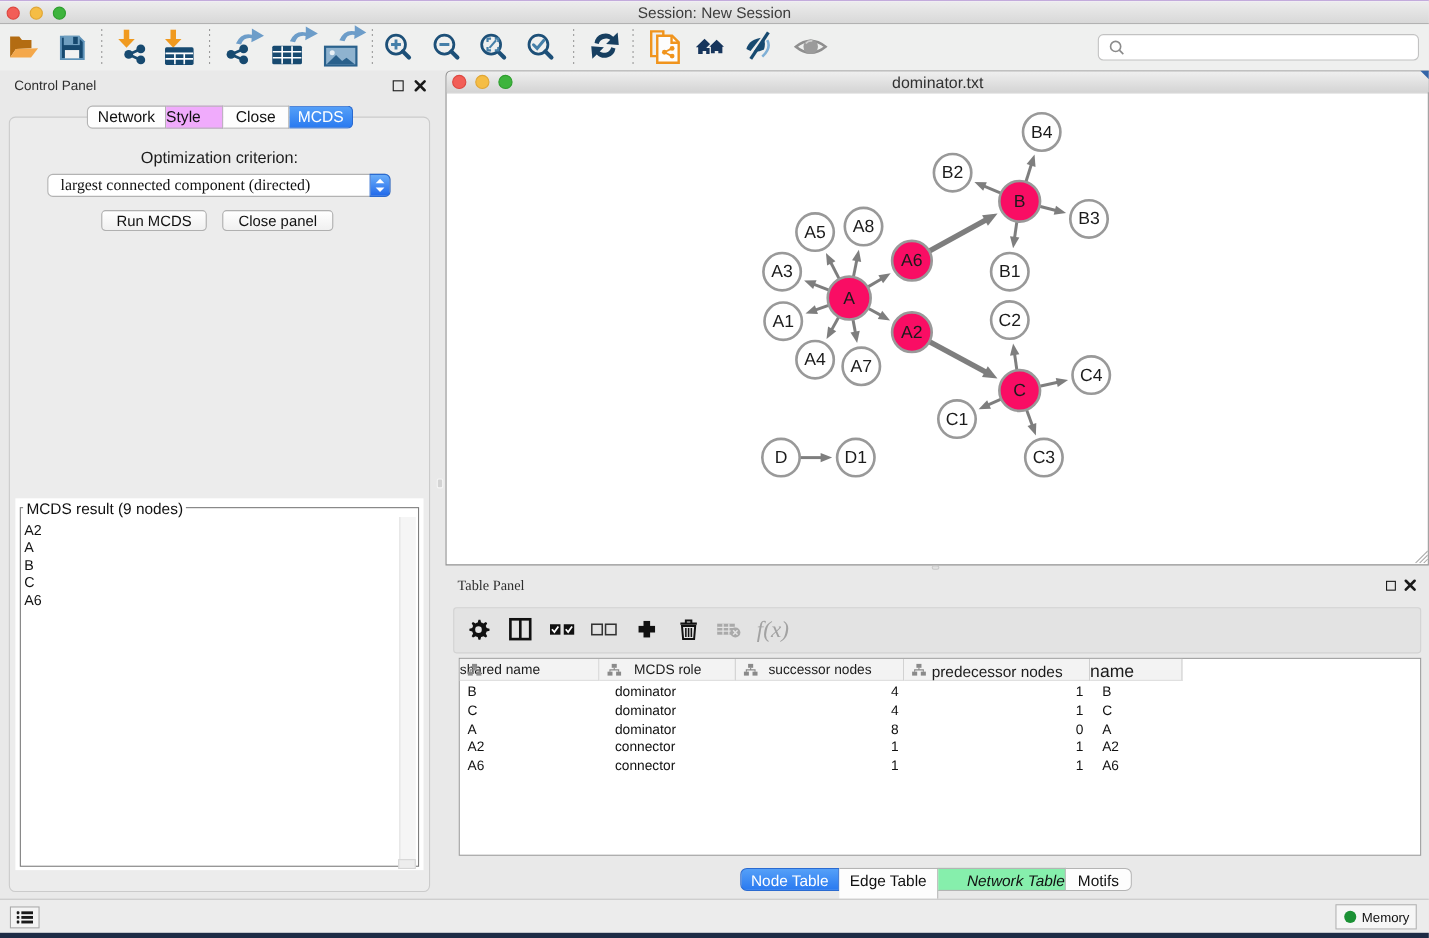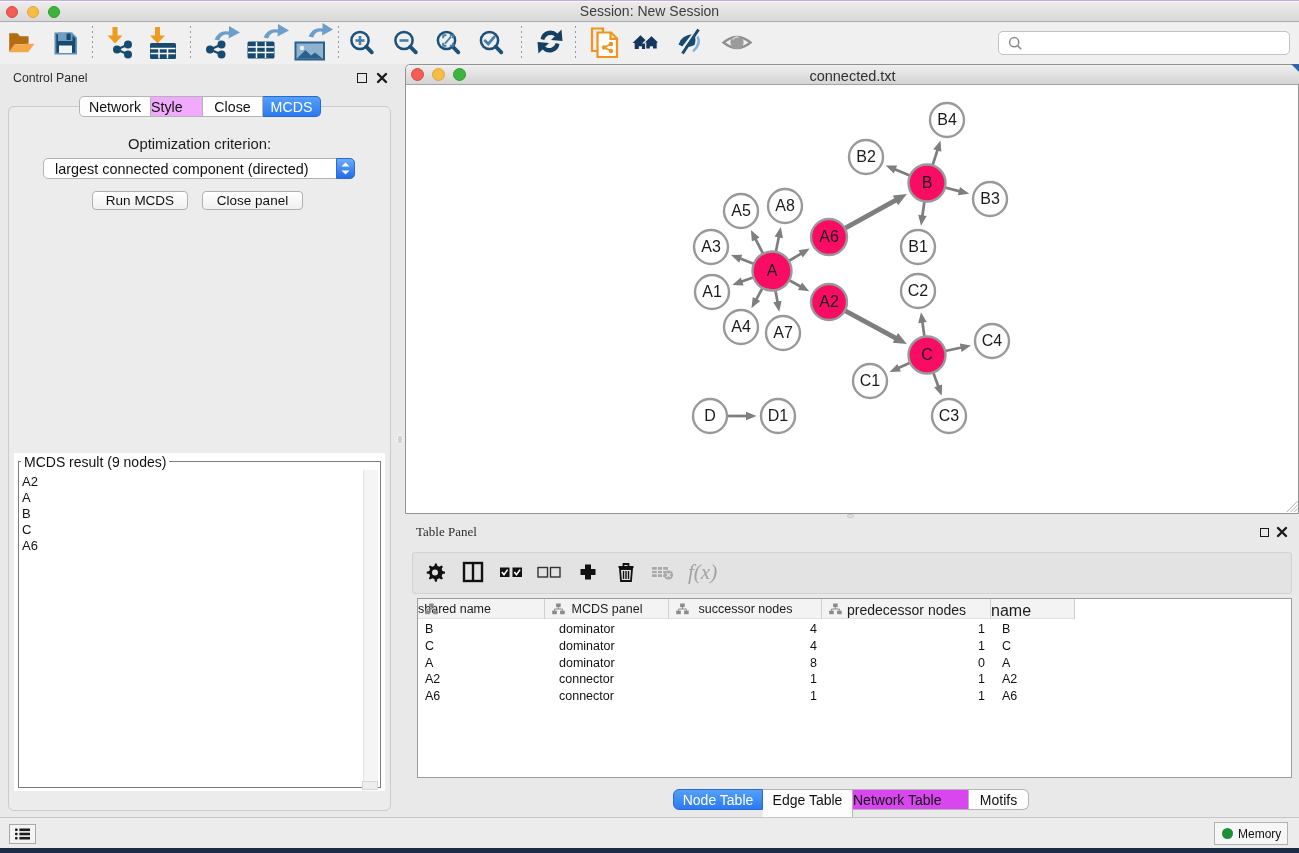--- a/index.html
+++ b/index.html
@@ -134,41 +134,41 @@
 <svg class="ic" style="left:376px;top:72px;" width="12" height="12" viewBox="0 0 12 12">
     <path d="M2 2 L10 10 M10 2 L2 10" stroke="#1a1a1a" stroke-width="2.4" stroke-linecap="round"></path>
   </svg>
 <div class="abs" style="left:8px;top:106px;width:383px;height:705px;background:#ececec;border:1px solid #cbcbcb;border-radius:6px;"></div>
 <div class="abs" style="left:79px;top:96px;width:72px;height:21px;background:#fdfdfd;border:1px solid #b4b4b4;border-radius:5px 0 0 5px;font-size:14.2px;color:#111;text-align:center;line-height:20px;">Network</div>
 <div class="abs" style="left:151px;top:96px;width:52px;height:21px;background:#f0abfc;border:1px solid #b4b4b4;border-left:none;font-size:14.2px;color:#111;text-align:left;line-height:20px;">Style</div>
 <div class="abs" style="left:203px;top:96px;width:60px;height:21px;background:#fdfdfd;border:1px solid #b4b4b4;border-left:none;font-size:14.2px;color:#111;text-align:center;line-height:20px;">Close</div>
 <div class="abs" style="left:263px;top:96px;width:58px;height:21px;background:linear-gradient(#55a0f8,#2a7af0);border:1px solid #2a6ad0;border-left:none;border-radius:0 5px 5px 0;font-size:14.2px;color:#fff;text-align:center;line-height:20px;">MCDS</div>
 <div class="abs" style="left:0;top:136px;width:399px;text-align:center;font-size:14.8px;color:#1c1c1c;">Optimization criterion:</div>
 <div class="abs" style="left:43px;top:158px;width:312px;height:21px;background:#fff;border:1px solid #b3b3b3;border-radius:5px;"></div>
-<div class="abs" style="left:55px;top:161px;font-size:14.4px;color:#111;">largest connected component (directed)</div>
+<div class="abs" style="left:55px;top:161px;font-size:14.4px;color:#111;font-family:Liberation Serif, serif;">largest connected component (directed)</div>
 <div class="abs" style="left:336px;top:158px;width:19px;height:21px;background:linear-gradient(#6aaefa,#2169ea);border:1px solid #2a6ad0;border-radius:0 5px 5px 0;"></div>
 <svg class="ic" style="left:339px;top:161px;" width="13" height="15" viewBox="0 0 13 15">
     <path d="M2.5 5.5 L6.5 1.5 L10.5 5.5 Z" fill="#fff"></path>
     <path d="M2.5 9.5 L6.5 13.5 L10.5 9.5 Z" fill="#fff"></path>
   </svg>
 <div class="abs" style="left:92px;top:191px;width:96px;height:19px;background:linear-gradient(#ffffff,#f0f0f0);border:1px solid #b0b0b0;border-radius:4px;font-size:13.5px;color:#111;text-align:center;line-height:18px;">Run MCDS</div>
 <div class="abs" style="left:202px;top:191px;width:101px;height:19px;background:linear-gradient(#ffffff,#f0f0f0);border:1px solid #b0b0b0;border-radius:4px;font-size:13.5px;color:#111;text-align:center;line-height:18px;">Close panel</div>
 <div class="abs" style="left:14px;top:453px;width:371px;height:338px;background:#fff;"></div>
 <div class="abs" style="left:18px;top:461px;width:363px;height:327px;border:1px solid #7d7d7d;"></div>
 <div class="abs" style="left:21px;top:454px;background:#fff;padding:0 3px;font-size:14px;color:#111;">MCDS result (9 nodes)</div>
 <div class="abs" style="left:363px;top:470px;width:15px;height:316px;background:#f5f5f5;border-left:1px solid #e2e2e2;"></div>
 <div class="abs" style="left:22px;top:474px;font-size:13px;color:#111;line-height:16.1px;">A2<br>A<br>B<br>C<br>A6</div>
 <div class="abs" style="left:362px;top:781px;width:16px;height:9px;background:#ededed;border:1px solid #d5d5d5;"></div>
 <div class="abs" style="left:397px;top:435px;width:6px;height:9px;background:#d3d3d3;border:1px solid #f5f5f5;border-radius:2px;"></div>
 <div class="abs" style="left:405px;top:64px;width:894px;height:450px;background:#fff;border:1px solid #939393;border-radius:5px 0 0 0;"></div>
 <div class="abs" style="left:406px;top:65px;width:893px;height:20px;background:linear-gradient(#efefef,#d4d4d4);border-bottom:1px solid #a2a2a2;border-radius:5px 0 0 0;"></div>
 <div class="tl" style="left:411px;top:68px;width:13px;height:13px;background:#f25e57;border:1px solid #dd4841;"></div>
 <div class="tl" style="left:432px;top:68px;width:13px;height:13px;background:#f5bd45;border:1px solid #e0a635;"></div>
 <div class="tl" style="left:453px;top:68px;width:13px;height:13px;background:#3eb43d;border:1px solid #2f9e2f;"></div>
-<div class="abs" style="left:406px;top:68px;width:893px;text-align:center;font-size:14.5px;color:#303030;">connected.txt</div>
+<div class="abs" style="left:406px;top:68px;width:893px;text-align:center;font-size:14.5px;color:#303030;">dominator.txt</div>
 <svg class="ic" style="left:1291px;top:64px;" width="8" height="8" viewBox="0 0 8 8">
     <path d="M0 0 L8 0 L8 8 Z" fill="#3465a8"></path>
   </svg>
 <svg class="ic" style="left:405px;top:84px;" width="893px" height="426px" viewBox="0 0 893 426" font-family="Liberation Sans,sans-serif">
 <line x1="349.5" y1="193.1" x2="335.3" y2="198.1" stroke="#7e7e7e" stroke-width="2.7"></line>
     <polygon points="327.3,200.9 335.8,193.4 338.6,201.4" fill="#7e7e7e"></polygon>
 <line x1="349.8" y1="180.2" x2="333.9" y2="174.0" stroke="#7e7e7e" stroke-width="2.7"></line>
     <polygon points="326.0,170.9 337.3,170.8 334.2,178.7" fill="#7e7e7e"></polygon>
 <line x1="358.0" y1="203.2" x2="350.5" y2="216.8" stroke="#7e7e7e" stroke-width="2.7"></line>
     <polygon points="346.4,224.2 347.8,212.9 355.2,217.1" fill="#7e7e7e"></polygon>
@@ -310,21 +310,21 @@
     <g fill="#8a8a8a">
       <rect x="4.1" y="0.5" width="4.6" height="3.6"></rect>
       <rect x="0.2" y="7.6" width="4.6" height="3.6"></rect>
       <rect x="8.1" y="7.6" width="4.6" height="3.6"></rect>
     </g>
     <g stroke="#8a8a8a" stroke-width="1" fill="none">
       <path d="M6.4 4.1 L6.4 6 M2.5 7.6 L2.5 6 L10.4 6 L10.4 7.6"></path>
     </g>
   </svg>
 <div class="abs" style="left:545px;top:599px;width:124px;height:20px;background:#f3f3f3;border-right:1px solid #cfcfcf;border-bottom:1px solid #dedede;"></div>
-<div class="abs" style="left:545px;top:602px;width:124px;text-align:center;font-size:12.5px;color:#1c1c1c;">MCDS panel</div>
+<div class="abs" style="left:545px;top:602px;width:124px;text-align:center;font-size:12.5px;color:#1c1c1c;">MCDS role</div>
 <svg class="ic" style="left:552px;top:603px;" width="13" height="12" viewBox="0 0 13 12">
     <g fill="#8a8a8a">
       <rect x="4.1" y="0.5" width="4.6" height="3.6"></rect>
       <rect x="0.2" y="7.6" width="4.6" height="3.6"></rect>
       <rect x="8.1" y="7.6" width="4.6" height="3.6"></rect>
     </g>
     <g stroke="#8a8a8a" stroke-width="1" fill="none">
       <path d="M6.4 4.1 L6.4 6 M2.5 7.6 L2.5 6 L10.4 6 L10.4 7.6"></path>
     </g>
   </svg>
@@ -374,21 +374,21 @@
 <div class="abs" style="left:669px;top:672.2px;width:148px;text-align:right;font-size:12.5px;color:#111;">1</div>
 <div class="abs" style="left:822px;top:672.2px;width:163px;text-align:right;font-size:12.5px;color:#111;">1</div>
 <div class="abs" style="left:1002px;top:672.2px;font-size:12.5px;color:#111;">A2</div>
 <div class="abs" style="left:425px;top:688.8000000000001px;font-size:12.5px;color:#111;">A6</div>
 <div class="abs" style="left:559px;top:688.8000000000001px;font-size:12.5px;color:#111;">connector</div>
 <div class="abs" style="left:669px;top:688.8000000000001px;width:148px;text-align:right;font-size:12.5px;color:#111;">1</div>
 <div class="abs" style="left:822px;top:688.8000000000001px;width:163px;text-align:right;font-size:12.5px;color:#111;">1</div>
 <div class="abs" style="left:1002px;top:688.8000000000001px;font-size:12.5px;color:#111;">A6</div>
 <div class="abs" style="left:673px;top:789px;width:90px;height:21px;background:linear-gradient(#55a0f8,#2a7af0);border:1px solid #2a6ad0;border-radius:6px 0 0 6px;font-size:14px;color:#fff;text-align:center;line-height:20px;">Node Table</div>
 <div class="abs" style="left:763px;top:789px;width:90px;height:32px;background:#fdfdfd;border:1px solid #b4b4b4;border-left:none;font-size:14px;color:#111;text-align:center;line-height:20px;">Edge Table</div>
-<div class="abs" style="left:853px;top:789px;width:116px;height:21px;background:#d946ef;border:1px solid #b4b4b4;border-left:none;font-size:14px;color:#111;text-align:left;line-height:20px;">Network Table</div>
+<div class="abs" style="left:853px;top:789px;width:116px;height:21px;background:#86efac;border:1px solid #b4b4b4;border-left:none;font-size:14px;color:#111;text-align:right;line-height:20px;font-style:italic;">Network Table</div>
 <div class="abs" style="left:969px;top:789px;width:60px;height:21px;background:#fdfdfd;border:1px solid #b4b4b4;border-left:none;border-radius:0 6px 6px 0;font-size:14px;color:#111;text-align:center;line-height:20px;">Motifs</div>
 <div class="abs" style="left:0;top:817px;width:1299px;height:31px;background:#ececec;border-top:1px solid #c6c6c6;"></div>
 <div class="abs" style="left:9px;top:824px;width:27px;height:20px;background:#f4f4f4;border:1px solid #a9a9a9;"></div>
 <svg class="ic" style="left:15px;top:828px;" width="15" height="12" viewBox="0 0 15 12">
     <g fill="#1a1a1a">
       <rect x="0" y="0.5" width="2.6" height="2.6" rx="0.8"></rect>
       <rect x="0" y="4.7" width="2.6" height="2.6" rx="0.8"></rect>
       <rect x="0" y="8.9" width="2.6" height="2.6" rx="0.8"></rect>
       <rect x="4.4" y="0.5" width="10.6" height="2.6"></rect>
       <rect x="4.4" y="4.7" width="10.6" height="2.6"></rect>

